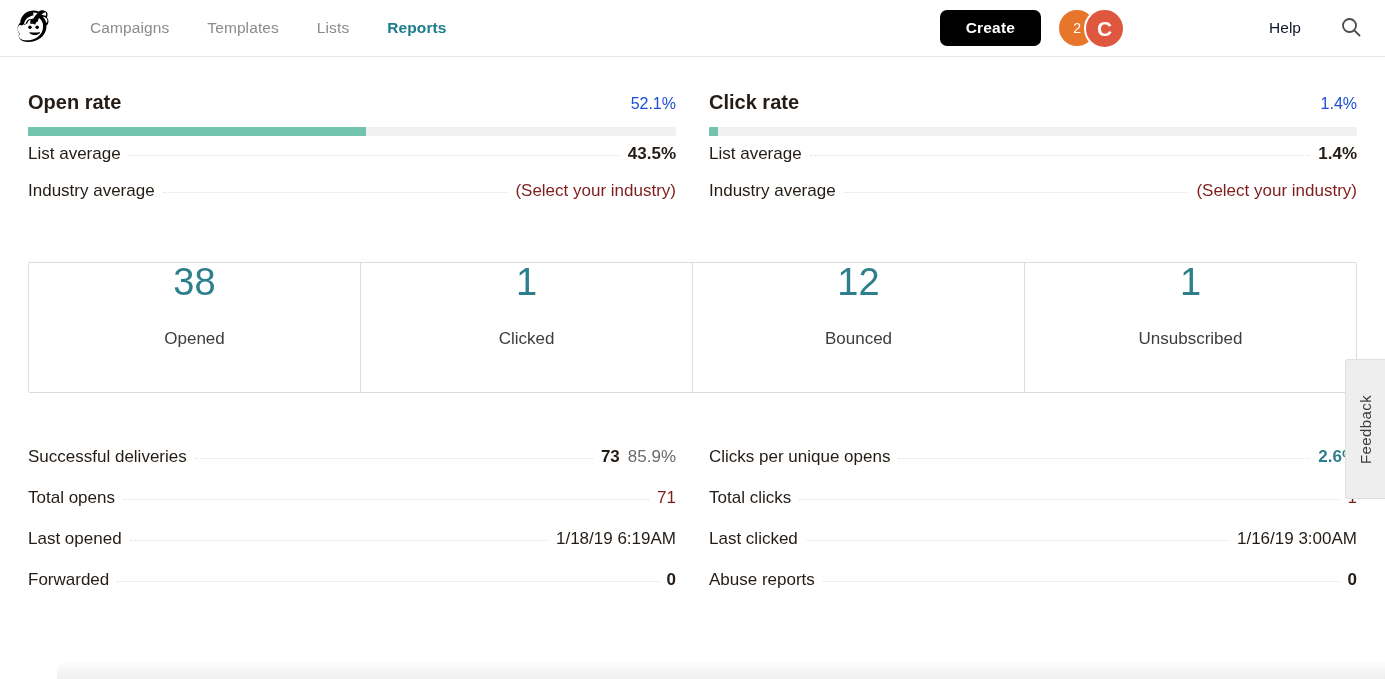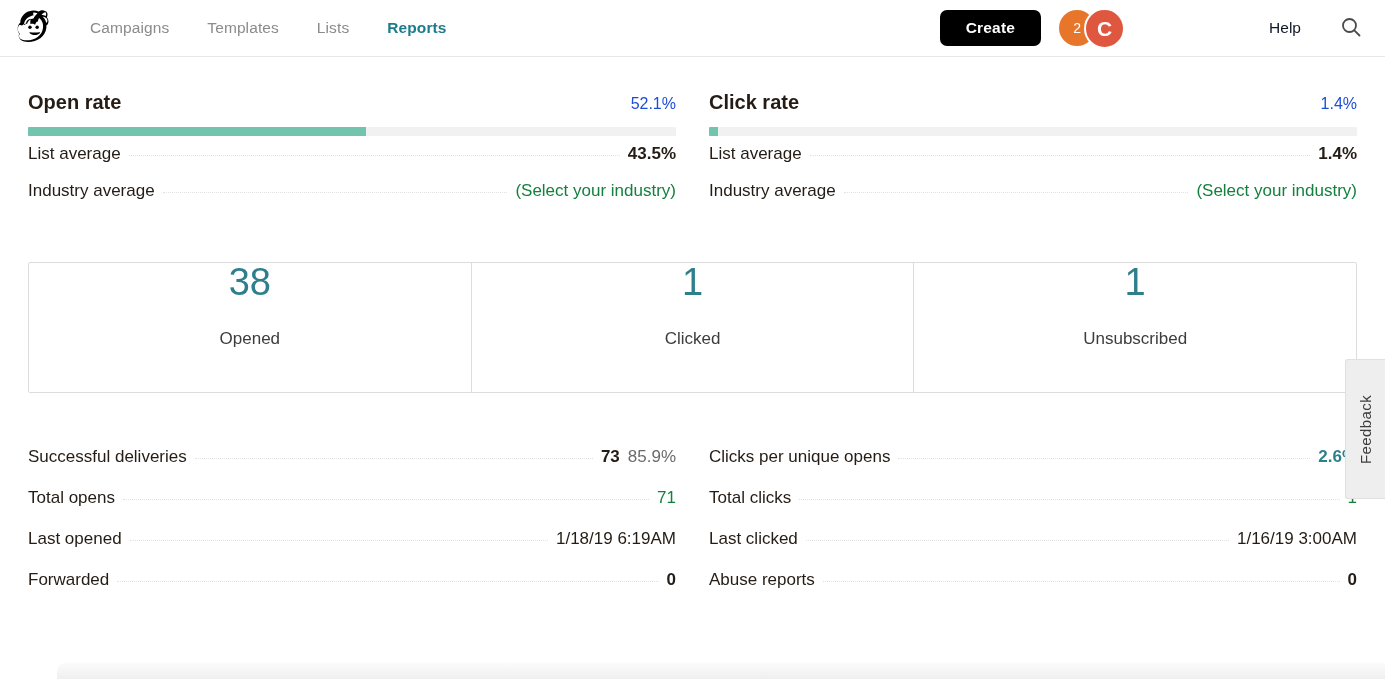--- a/index.html
+++ b/index.html
@@ -165,21 +165,21 @@
   }
   .dot-row .lbl { color: #241c15; white-space: nowrap; }
   .dot-leader {
     flex: 1 1 auto;
     margin: 0 8px;
     border-bottom: 1.5px dotted #e2e2e2;
     transform: translateY(-3px);
     min-width: 10px;
   }
   .dot-row .val { white-space: nowrap; font-weight: bold; color: #241c15; }
-  .dot-row .val.link { color: #15803d; font-weight: normal; cursor: pointer; }
+  .dot-row .val.link { color: #7f1d1d; font-weight: normal; cursor: pointer; }
   .dot-row .val.teal-bold { color: #2d7f8c; font-weight: bold; }
   .dot-row .val.plain { font-weight: normal; }
   .dot-row .val2 { margin-left: 8px; color: #6b6b6b; font-weight: normal; white-space: nowrap; }
 
   .avg-block { }
 
   
   .stats-row {
     margin-top: 52px;
     display: flex;
@@ -349,20 +349,24 @@
   <div class="stats-row">
     <div class="stat-box">
       <div class="stat-num">38</div>
       <div class="stat-lbl">Opened</div>
     </div>
     <div class="stat-box">
       <div class="stat-num">1</div>
       <div class="stat-lbl">Clicked</div>
     </div>
     <div class="stat-box">
+      <div class="stat-num">12</div>
+      <div class="stat-lbl">Bounced</div>
+    </div>
+    <div class="stat-box">
       <div class="stat-num">1</div>
       <div class="stat-lbl">Unsubscribed</div>
     </div>
   </div>
 
   <div class="details-row">
 
     <div class="detail-col">
       <div class="dot-row">
         <span class="lbl">Successful deliveries</span>

